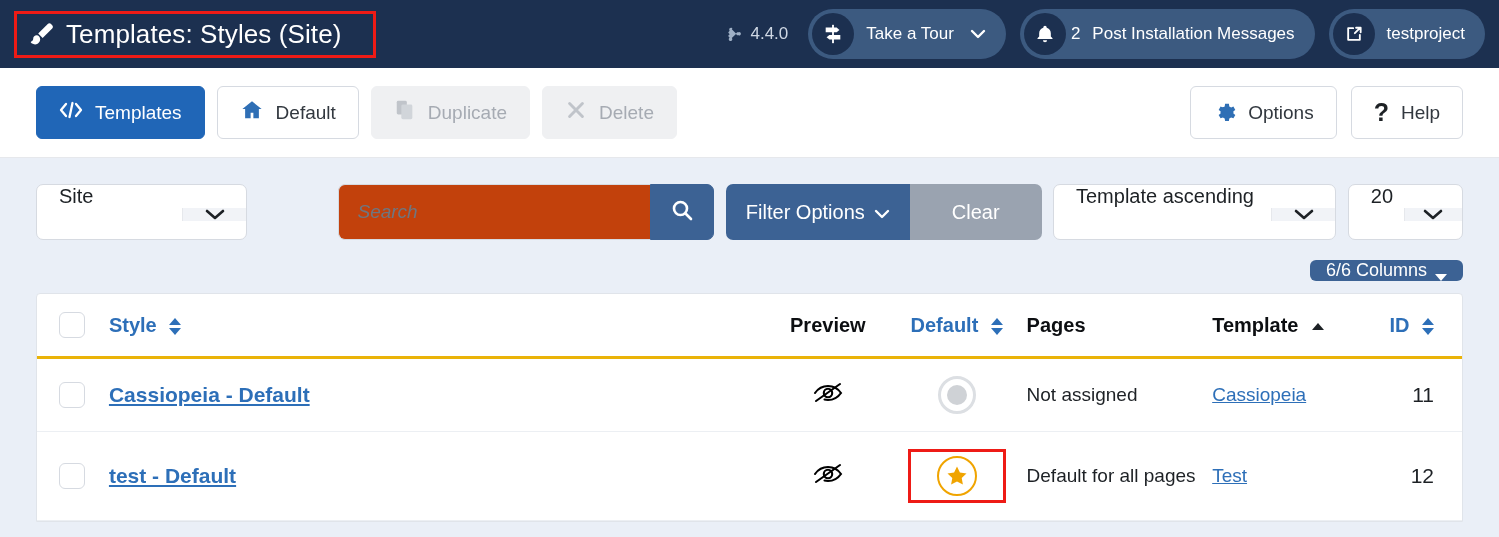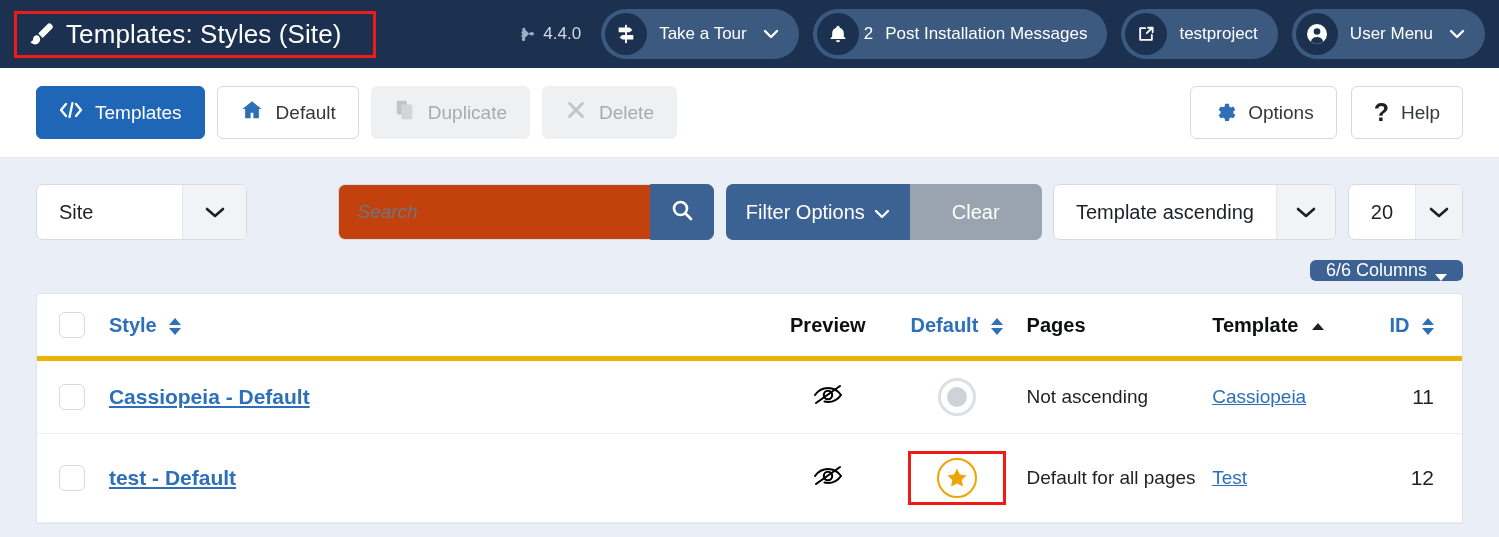--- a/index.html
+++ b/index.html
@@ -125,20 +125,21 @@
     gap: 0;
   }
   .select-box {
     display: flex;
     align-items: stretch;
     background: #fff;
     border: 1px solid #d6dae1;
     border-radius: 7px;
     height: 56px;
     overflow: hidden;
+    flex-direction: column;
   }
   .select-box .sel-val {
     display: flex; align-items: center;
     padding: 0 22px;
     font-size: 20px;
     color: #1d2125;
     white-space: nowrap;
   }
   .select-box .sel-arrow {
     width: 64px;
@@ -222,21 +223,21 @@
     border: 1px solid #e0e4ea;
     border-radius: 4px 4px 0 0;
   }
   table { width: 100%; border-collapse: collapse; table-layout: fixed; }
   th, td { text-align: left; vertical-align: middle; }
   thead th {
     font-size: 20px;
     font-weight: bold;
     color: #0d0f12;
     padding: 18px 8px;
-    border-bottom: 5px solid #eab308;
+    border-bottom: 3px solid #eab308;
   }
   thead th.sortable { color: #2d6fb8; }
   tbody td {
     font-size: 19px;
     color: #1d2125;
     padding: 17px 8px;
     border-bottom: 1px solid #eceff3;
   }
   .col-check  { width: 62px; padding-left: 22px !important; }
   .col-style  { width: 640px; }
@@ -370,35 +371,20 @@
     <div class="pill">
       <span class="pill-circle">
         <svg width="20" height="20" viewBox="0 0 24 24" fill="none" stroke="#ffffff" stroke-width="2.2" stroke-linecap="round" stroke-linejoin="round">
           <path d="M5 5h6M5 5v14h14v-6"></path>
           <path d="M13 11l6-6M14.5 4.5H20V10"></path>
         </svg>
       </span>
       <span>testproject</span>
     </div>
 
-    <div class="pill">
-      <span class="pill-circle">
-        <svg width="24" height="24" viewBox="0 0 24 24" fill="#ffffff">
-          <circle cx="12" cy="12" r="10"></circle>
-          <circle cx="12" cy="9.5" r="3.3" fill="#1c3050"></circle>
-          <path d="M5.8 19.4a6.6 6.6 0 0112.4 0A9.9 9.9 0 0112 22a9.9 9.9 0 01-6.2-2.6z" fill="#1c3050"></path>
-        </svg>
-      </span>
-      <span>User Menu</span>
-      <span class="chev">
-        <svg width="16" height="10" viewBox="0 0 16 10" fill="none" stroke="#ffffff" stroke-width="2.4" stroke-linecap="round" stroke-linejoin="round">
-            <path d="M2 2l6 6 6-6"></path>
-          </svg>
-      </span>
-    </div>
 
   </div>
 </div>
 
 <div class="toolbar">
 
   <div class="btn primary">
     <span>
       <svg width="24" height="18" viewBox="0 0 24 18" fill="none" stroke="#ffffff" stroke-width="2.3" stroke-linecap="round" stroke-linejoin="round">
         <path d="M7 3L2 9l5 6M17 3l5 6-5 6M13.5 2l-3 14"></path>
@@ -579,21 +565,21 @@
                 <circle cx="16" cy="13" r="4.2"></circle>
                 <path d="M4 21L28 4"></path>
               </svg>
             </span>
           </td>
           <td class="col-def">
             <span class="radio-off">
                 <span class="dot"></span>
               </span>
           </td>
-          <td class="col-pages pages-cell">Not ascending</td>
+          <td class="col-pages pages-cell">Not assigned</td>
           <td class="col-tmpl">
             <span class="tmpl-link">Cassiopeia</span>
           </td>
           <td class="col-id">
             <span class="id-val">11</span>
           </td>
         </tr>
 
         <tr>
           <td class="col-check">

